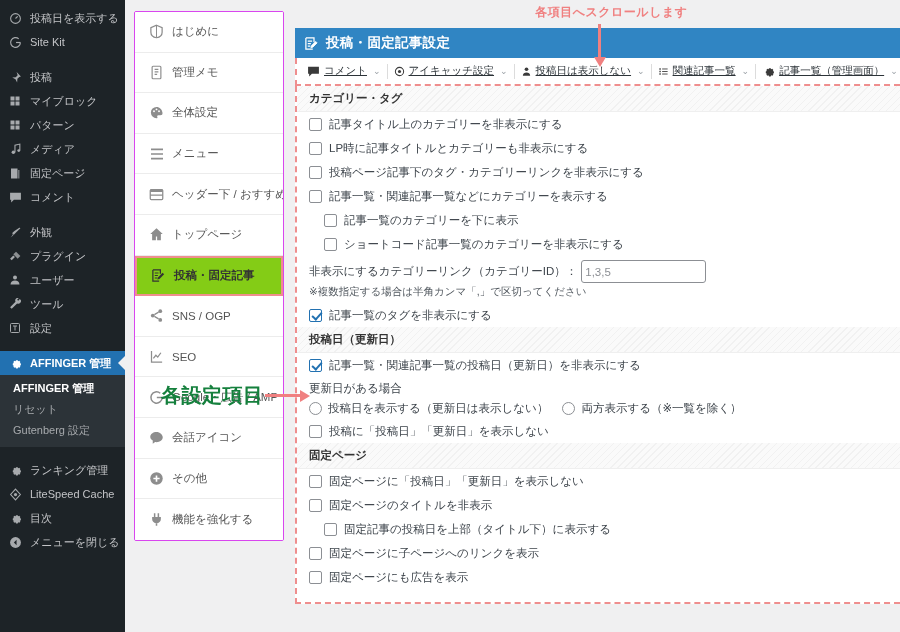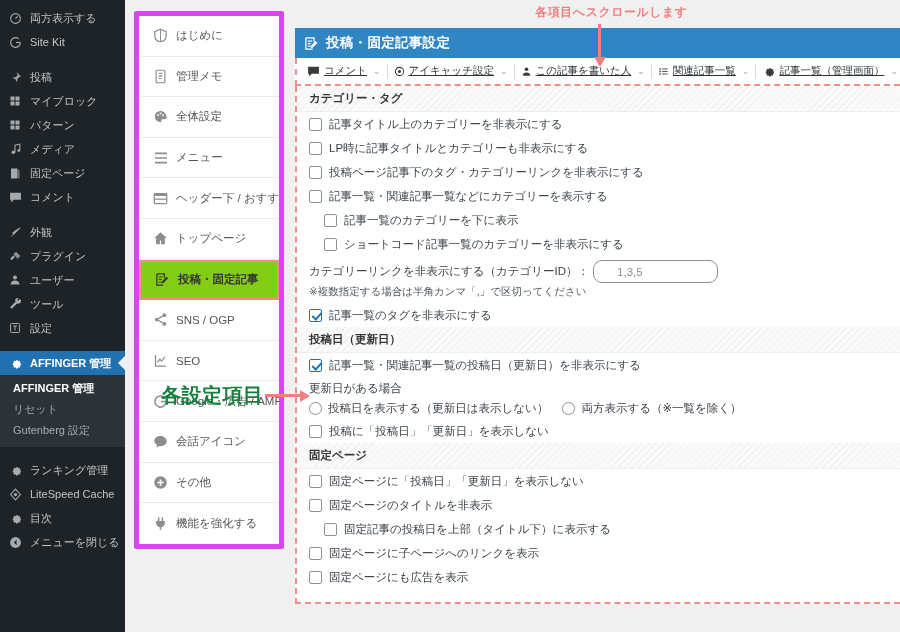--- a/index.html
+++ b/index.html
@@ -54,21 +54,21 @@
     line-height: 17px; cursor: pointer; white-space: nowrap;
   }
   .wp-sub-item.current { color: #fff; font-weight: 700; }
 
   
   .nav-col {
     width: 168px; min-width: 168px; height: 632px;
     background: #f0f0f1; padding: 11px 9px 0 9px;
   }
   .nav-list {
-    background: #fff; border: 5px solid #d946ef;
+    background: #fff; border: 1px solid #d946ef;
     border-radius: 2px; overflow: hidden;
   }
   .nav-item {
     display: flex; align-items: center;
     height: 40.6px; padding-left: 14px;
     border-bottom: 1px solid #ececec;
     font-size: 11.5px; color: #555; white-space: nowrap;
     cursor: pointer; background: #fff; position: relative;
   }
   .nav-item:last-child { border-bottom: none; padding-left: 14px; }
@@ -172,23 +172,23 @@
     content: ""; position: absolute;
     left: 2.5px; top: 2.5px; width: 6px; height: 6px;
     border-radius: 50%; background: #2271b1;
   }
   .field-row {
     display: flex; align-items: center;
     padding: 4px 0 1px 12px; font-size: 11.5px; color: #3c434a;
   }
   .txtinput {
     width: 125px; height: 23px;
-    border: 1px solid #8c8f94; border-radius: 9px;
+    border: 1px solid #8c8f94; border-radius: 3px;
     background: #fff; margin-left: 4px;
-    padding: 0 23px; font-size: 11.5px; color: #8c8f94;
+    padding: 0 3px; font-size: 11.5px; color: #8c8f94;
     display: flex; align-items: center;
     font-family: "Liberation Sans", sans-serif;
   }
   .note {
     padding: 1px 0 4px 12px; font-size: 10.5px; color: #50575e;
   }
   .radio-line {
     display: flex; align-items: center; padding-left: 12px;
     font-size: 11.5px; color: #3c434a; min-height: 22px;
   }
@@ -241,21 +241,21 @@
 
   <div class="wp-sidebar">
     <div id="wp-groups">
         <div class="wp-item">
         <span class="wpi">
             <svg width="13" height="13" viewBox="0 0 24 24">
               <circle cx="12" cy="12" r="9" fill="none" stroke="currentColor" stroke-width="2"></circle>
               <path d="M12 12l4-4" stroke="currentColor" stroke-width="2"></path>
             </svg>
           </span>
-        <span>両方表示する</span>
+        <span>投稿日を表示する</span>
       </div>
         <div class="wp-item">
         <span class="wpi">
             <svg width="13" height="13" viewBox="0 0 24 24">
               <path d="M21 12a9 9 0 1 1-3-6.7" fill="none" stroke="currentColor" stroke-width="2.2"></path>
               <path d="M13 12h8" stroke="currentColor" stroke-width="2.2"></path>
             </svg>
           </span>
         <span>Site Kit</span>
       </div>
@@ -578,21 +578,21 @@
        <span class="jcaret">⌄</span>
      </span>
           <span class="jdiv"></span>
           <span class="jump">
        <span class="ji">
               <svg width="11" height="11" viewBox="0 0 24 24">
                 <circle cx="12" cy="7" r="4" fill="currentColor"></circle>
                 <path d="M4 21c0-4.4 3.6-7 8-7s8 2.6 8 7z" fill="currentColor"></path>
               </svg>
             </span>
-       <span class="jlabel">この記事を書いた人</span>
+       <span class="jlabel">投稿日は表示しない</span>
        <span class="jcaret">⌄</span>
      </span>
           <span class="jdiv"></span>
           <span class="jump">
        <span class="ji">
               <svg width="11" height="11" viewBox="0 0 24 24">
                 <path d="M3 5h3v3H3zM3 10.5h3v3H3zM3 16h3v3H3z" fill="currentColor"></path>
                 <path d="M9 6.5h12M9 12h12M9 17.5h12" stroke="currentColor" stroke-width="1.9"></path>
               </svg>
             </span>
@@ -631,21 +631,21 @@
         </div>
           <div class="opt-row indent">
           <span class="cbx"></span>
           <span>記事一覧のカテゴリーを下に表示</span>
         </div>
           <div class="opt-row indent">
           <span class="cbx"></span>
           <span>ショートコード記事一覧のカテゴリーを非表示にする</span>
         </div>
           <div class="field-row">
-          <span>カテゴリーリンクを非表示にする（カテゴリーID）：</span>
+          <span>非表示にするカテゴリーリンク（カテゴリーID）：</span>
           <span class="txtinput">1,3,5</span>
         </div>
           <div class="note">※複数指定する場合は半角カンマ「,」で区切ってください</div>
           <div class="opt-row">
           <span class="cbx checked"></span>
           <span>記事一覧のタグを非表示にする</span>
         </div>
           <div class="sec-head">投稿日（更新日）</div>
           <div class="opt-row">
           <span class="cbx checked"></span>

